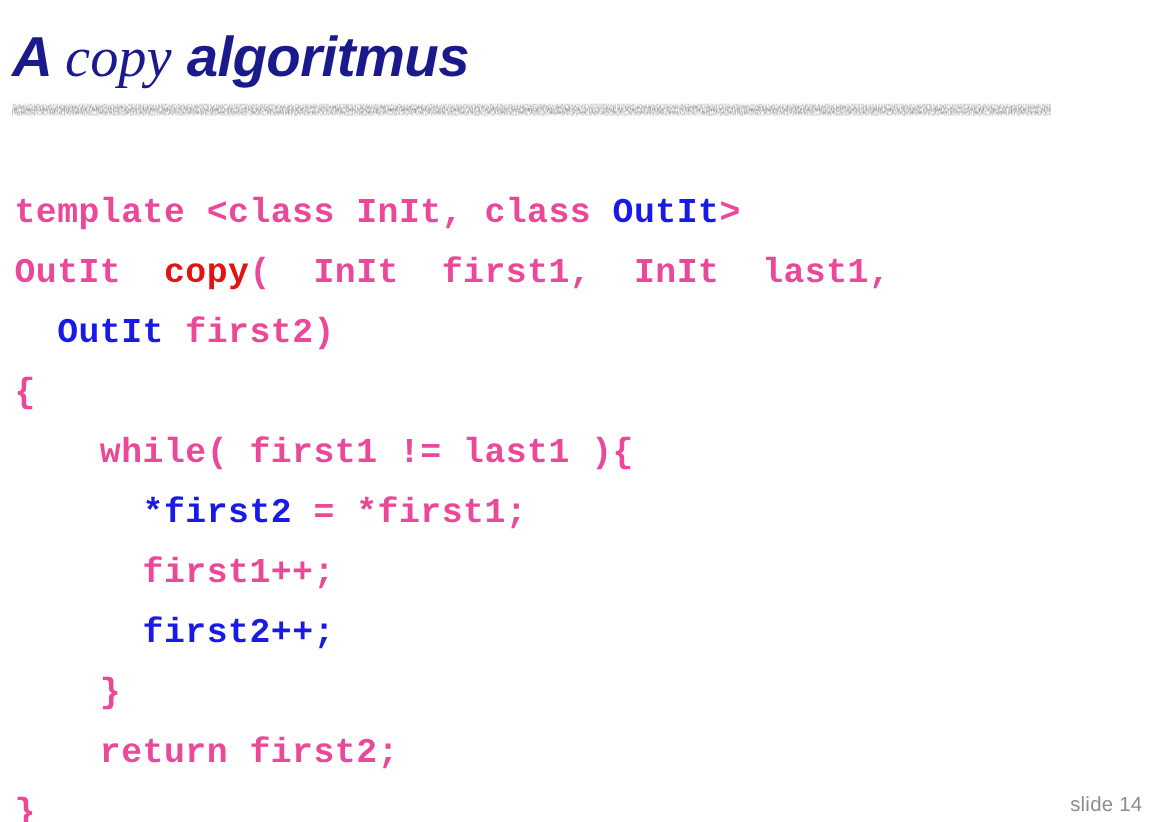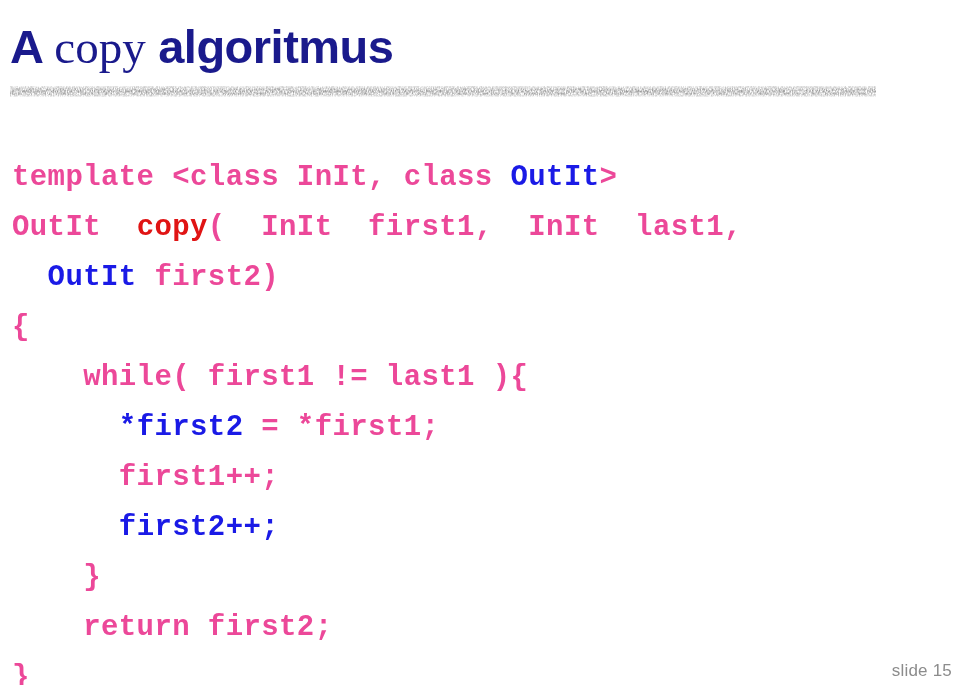--- a/index.html
+++ b/index.html
@@ -18,20 +18,21 @@
 
   
   .slide-title {
     position: absolute;
     left: 10px;
     top: 2px;
     width: 940px;
     white-space: nowrap;
     color: #1a1a8c;
     line-height: 1.0;
+    font-style: italic;
   }
   .title-a {
     font-family: "Liberation Sans", sans-serif;
     font-size: 47px;
     font-weight: bold;
     letter-spacing: -0.5px;
   }
   .title-code {
     font-family: "Liberation Serif", serif;
     font-size: 47px;
@@ -120,13 +121,13 @@
       </mask>
     </defs>
     <g mask="url(#rowMask)">
       <rect x="0" y="0" width="866" height="11" filter="url(#speckle)"></rect>
     </g>
   </svg>
 </div>
 
 <pre class="code-block"><span class="code-line"><span class="tok-black">template &lt;class InIt, class </span><span class="tok-blue">OutIt</span><span class="tok-black">&gt;</span></span><span class="code-line"><span class="tok-black">OutIt  </span><span class="tok-red">copy</span><span class="tok-black">(  InIt  first1,  InIt  last1,</span></span><span class="code-line"><span class="tok-black">  </span><span class="tok-blue">OutIt</span><span class="tok-black"> first2)</span></span><span class="code-line"><span class="tok-black">{</span></span><span class="code-line"><span class="tok-black">    while( first1 != last1 ){</span></span><span class="code-line"><span class="tok-black">      </span><span class="tok-blue">*first2</span><span class="tok-black"> = *first1;</span></span><span class="code-line"><span class="tok-black">      first1++;</span></span><span class="code-line"><span class="tok-black">      </span><span class="tok-blue">first2++;</span></span><span class="code-line"><span class="tok-black">    }</span></span><span class="code-line"><span class="tok-black">    return first2;</span></span><span class="code-line"><span class="tok-black">}</span></span></pre>
 
-<div class="slide-number">slide 15</div>
+<div class="slide-number">slide 14</div>
 
 </body></html>

